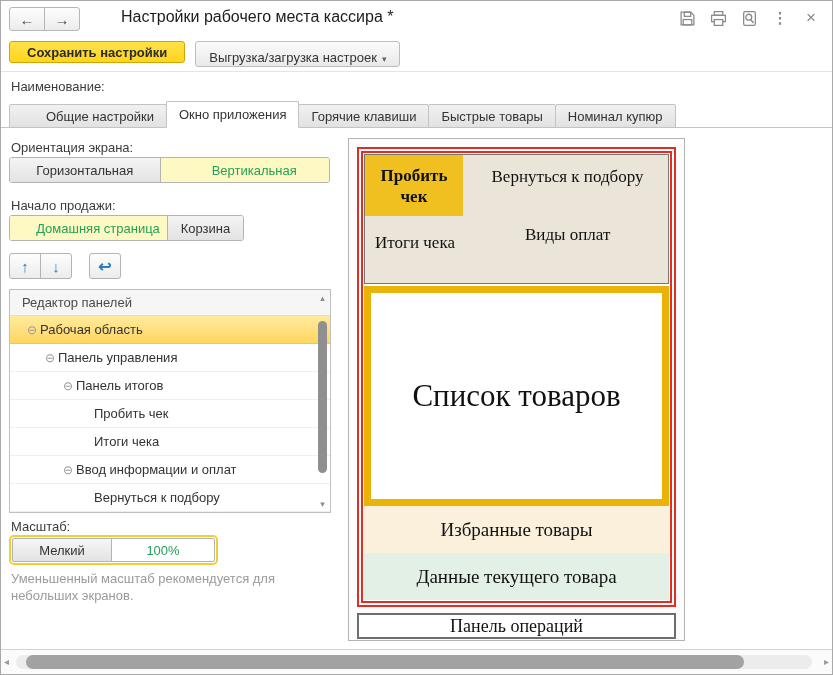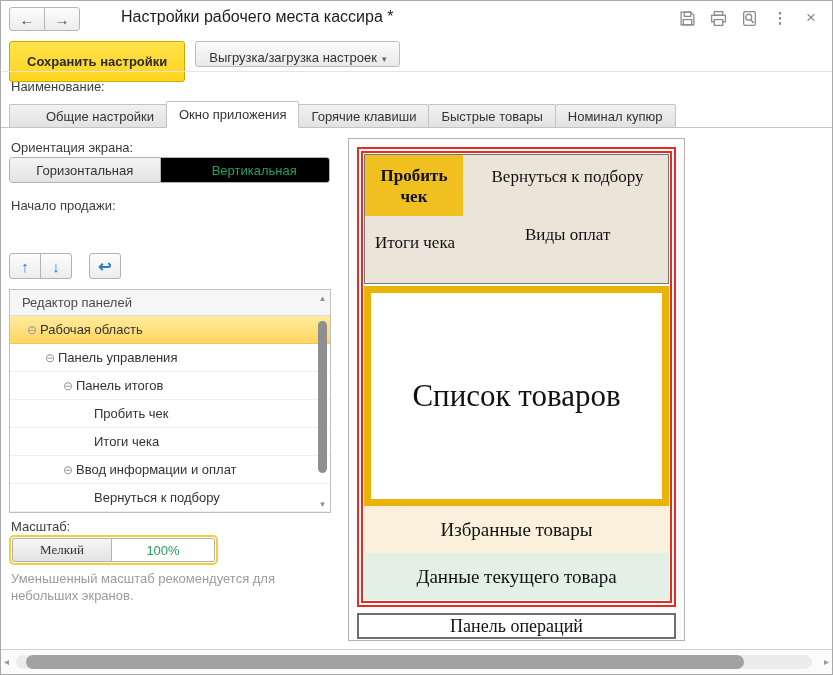--- a/index.html
+++ b/index.html
@@ -17,21 +17,21 @@
   .win-title { position:absolute; left:120px; top:7px; font-size:16px; color:#1c1c1c; white-space:nowrap; }
   .tb-icons { position:absolute; right:12px; top:6px; height:22px; display:flex; align-items:center; gap:13px; }
   .tb-icon { width:18px; height:18px; display:flex; align-items:center; justify-content:center;
              color:#8a8a8a; cursor:pointer; }
   .tb-icon svg { display:block; }
   .kebab { font-size:15px; font-weight:bold; letter-spacing:0; }
   .closex { font-size:17px; }
 
   
   .cmdbar { position:absolute; left:8px; top:40px; display:flex; gap:10px; }
-  .btn-save { height:41px; padding:0 17px; background:linear-gradient(#ffe24a,#ffd41d);
+  .btn-save { height:22px; padding:0 17px; background:linear-gradient(#ffe24a,#ffd41d);
               border:1px solid #cfa700; border-radius:3px; font-size:13px; font-weight:bold;
               color:#2b2b2b; cursor:pointer; }
   .btn-export { height:26px; padding:8px 13px; background:linear-gradient(#fbfbfb,#e9e9e9);
                 border:1px solid #bdbdbd; border-radius:3px; font-size:13px; color:#333; cursor:pointer; }
   .btn-export .caret { font-size:9px; color:#666; margin-left:5px; }
   .cmd-sep { position:absolute; left:0; right:0; top:70px; border-top:1px solid #e4e4e4; }
 
   
   .name-label { position:absolute; left:10px; top:78px; font-size:13px; color:#3c3c3c; }
   .name-input { position:absolute; left:106px; top:73px; width:287px; height:24px;
@@ -46,21 +46,21 @@
          border-radius:2px 2px 0 0; margin-left:-1px; cursor:pointer; white-space:nowrap; }
   .tab:first-child { margin-left:0;padding-left:36px; }
   .tab.active { height:27px; line-height:26px; background:#fff; border-bottom:1px solid #fff; z-index:3; position:relative; }
 
   
   .fld-label { position:absolute; left:10px; font-size:13px; color:#3c3c3c; }
   .toggle { position:absolute; display:flex; height:26px; border:1px solid #b3b3b3; border-radius:3px; overflow:hidden; }
   .tg-cell { display:flex; align-items:center; justify-content:center; font-size:13px; color:#333;
              background:linear-gradient(#f4f4f4,#e3e3e3); cursor:pointer; border-left:1px solid #b3b3b3; }
   .tg-cell:first-child { border-left:none; }
-  .tg-cell.sel { background:#000000; color:#23a05a;padding-left:19px; }
+  .tg-cell.sel { background:#fef9c3; color:#23a05a;padding-left:19px; }
 
   .mv-group { position:absolute; left:8px; top:252px; display:flex; }
   .mv-btn { width:32px; height:26px; background:linear-gradient(#fdfdfd,#ececec); border:1px solid #b3b3b3;
             display:flex; align-items:center; justify-content:center; color:#2d7dc1; font-size:15px;
             font-weight:bold; cursor:pointer; }
   .mv-btn.up { border-radius:3px 0 0 3px; }
   .mv-btn.down { border-radius:0 3px 3px 0; margin-left:-1px; }
   .mv-btn.reset { position:absolute; left:88px; top:252px; border-radius:3px; font-size:16px; }
 
   
@@ -77,21 +77,21 @@
   .ts-up   { position:absolute; top:2px;   left:0; width:13px; text-align:center; font-size:9px; color:#8d8d8d; }
   .ts-down { position:absolute; bottom:2px; left:0; width:13px; text-align:center; font-size:9px; color:#8d8d8d; }
   .ts-thumb { position:absolute; top:30px; left:2px; width:9px; height:152px; background:#8f8f8f; border-radius:5px; }
 
   
   .scale-group { position:absolute; left:8px; top:534px; display:flex; border:2px solid #f0cf3a;
                  border-radius:5px; padding:1px; background:#fff; }
   .sc-btn { height:24px; display:flex; align-items:center; justify-content:center; font-size:13px;
             color:#333; background:linear-gradient(#f6f6f6,#e3e3e3); border:1px solid #b3b3b3;
             cursor:pointer; margin-left:-1px; }
-  .sc-btn:first-child { margin-left:0; border-radius:2px 0 0 2px;font-family:Liberation Serif, serif; }
+  .sc-btn:first-child { margin-left:0; border-radius:2px 0 0 2px; }
   .sc-btn:last-child { border-radius:0 2px 2px 0; }
   .sc-btn.sel { background:#fff; color:#23a05a; }
   .hint { position:absolute; left:10px; top:569px; width:292px; font-size:13px; line-height:17px; color:#9b9b9b; }
 
   
   .preview { position:absolute; left:347px; top:137px; width:337px; height:503px;
              background:#fcfcfc; border:1px solid #b3b3b3; }
   .red-outer { position:absolute; left:8px; right:8px; top:8px; height:460px; border:2px solid #e42c22; background:#fff; }
   .red-inner { position:absolute; inset:2px; border:2px solid #e42c22; display:flex; flex-direction:column; padding:1px; }
   .pv-serif { font-family:"Liberation Serif", serif; color:#111; }
@@ -177,20 +177,24 @@
     <div class="tab">Номинал купюр</div>
   </div>
 
   <div class="fld-label" style="top:139px">Ориентация экрана:</div>
   <div class="toggle" style="left:8px; top:156px; width:321px">
     <div class="tg-cell" style="flex:1">Горизонтальная</div>
     <div class="tg-cell sel" style="flex:1">Вертикальная</div>
   </div>
 
   <div class="fld-label" style="top:197px">Начало продажи:</div>
+  <div class="toggle" style="left:8px; top:214px; width:235px">
+    <div class="tg-cell sel" style="width:157px">Домашняя страница</div>
+    <div class="tg-cell" style="flex:1">Корзина</div>
+  </div>
 
   <div class="mv-group">
     <div class="mv-btn up">
       <span>↑</span>
     </div>
     <div class="mv-btn down">
       <span>↓</span>
     </div>
   </div>
   <div class="mv-btn reset">

